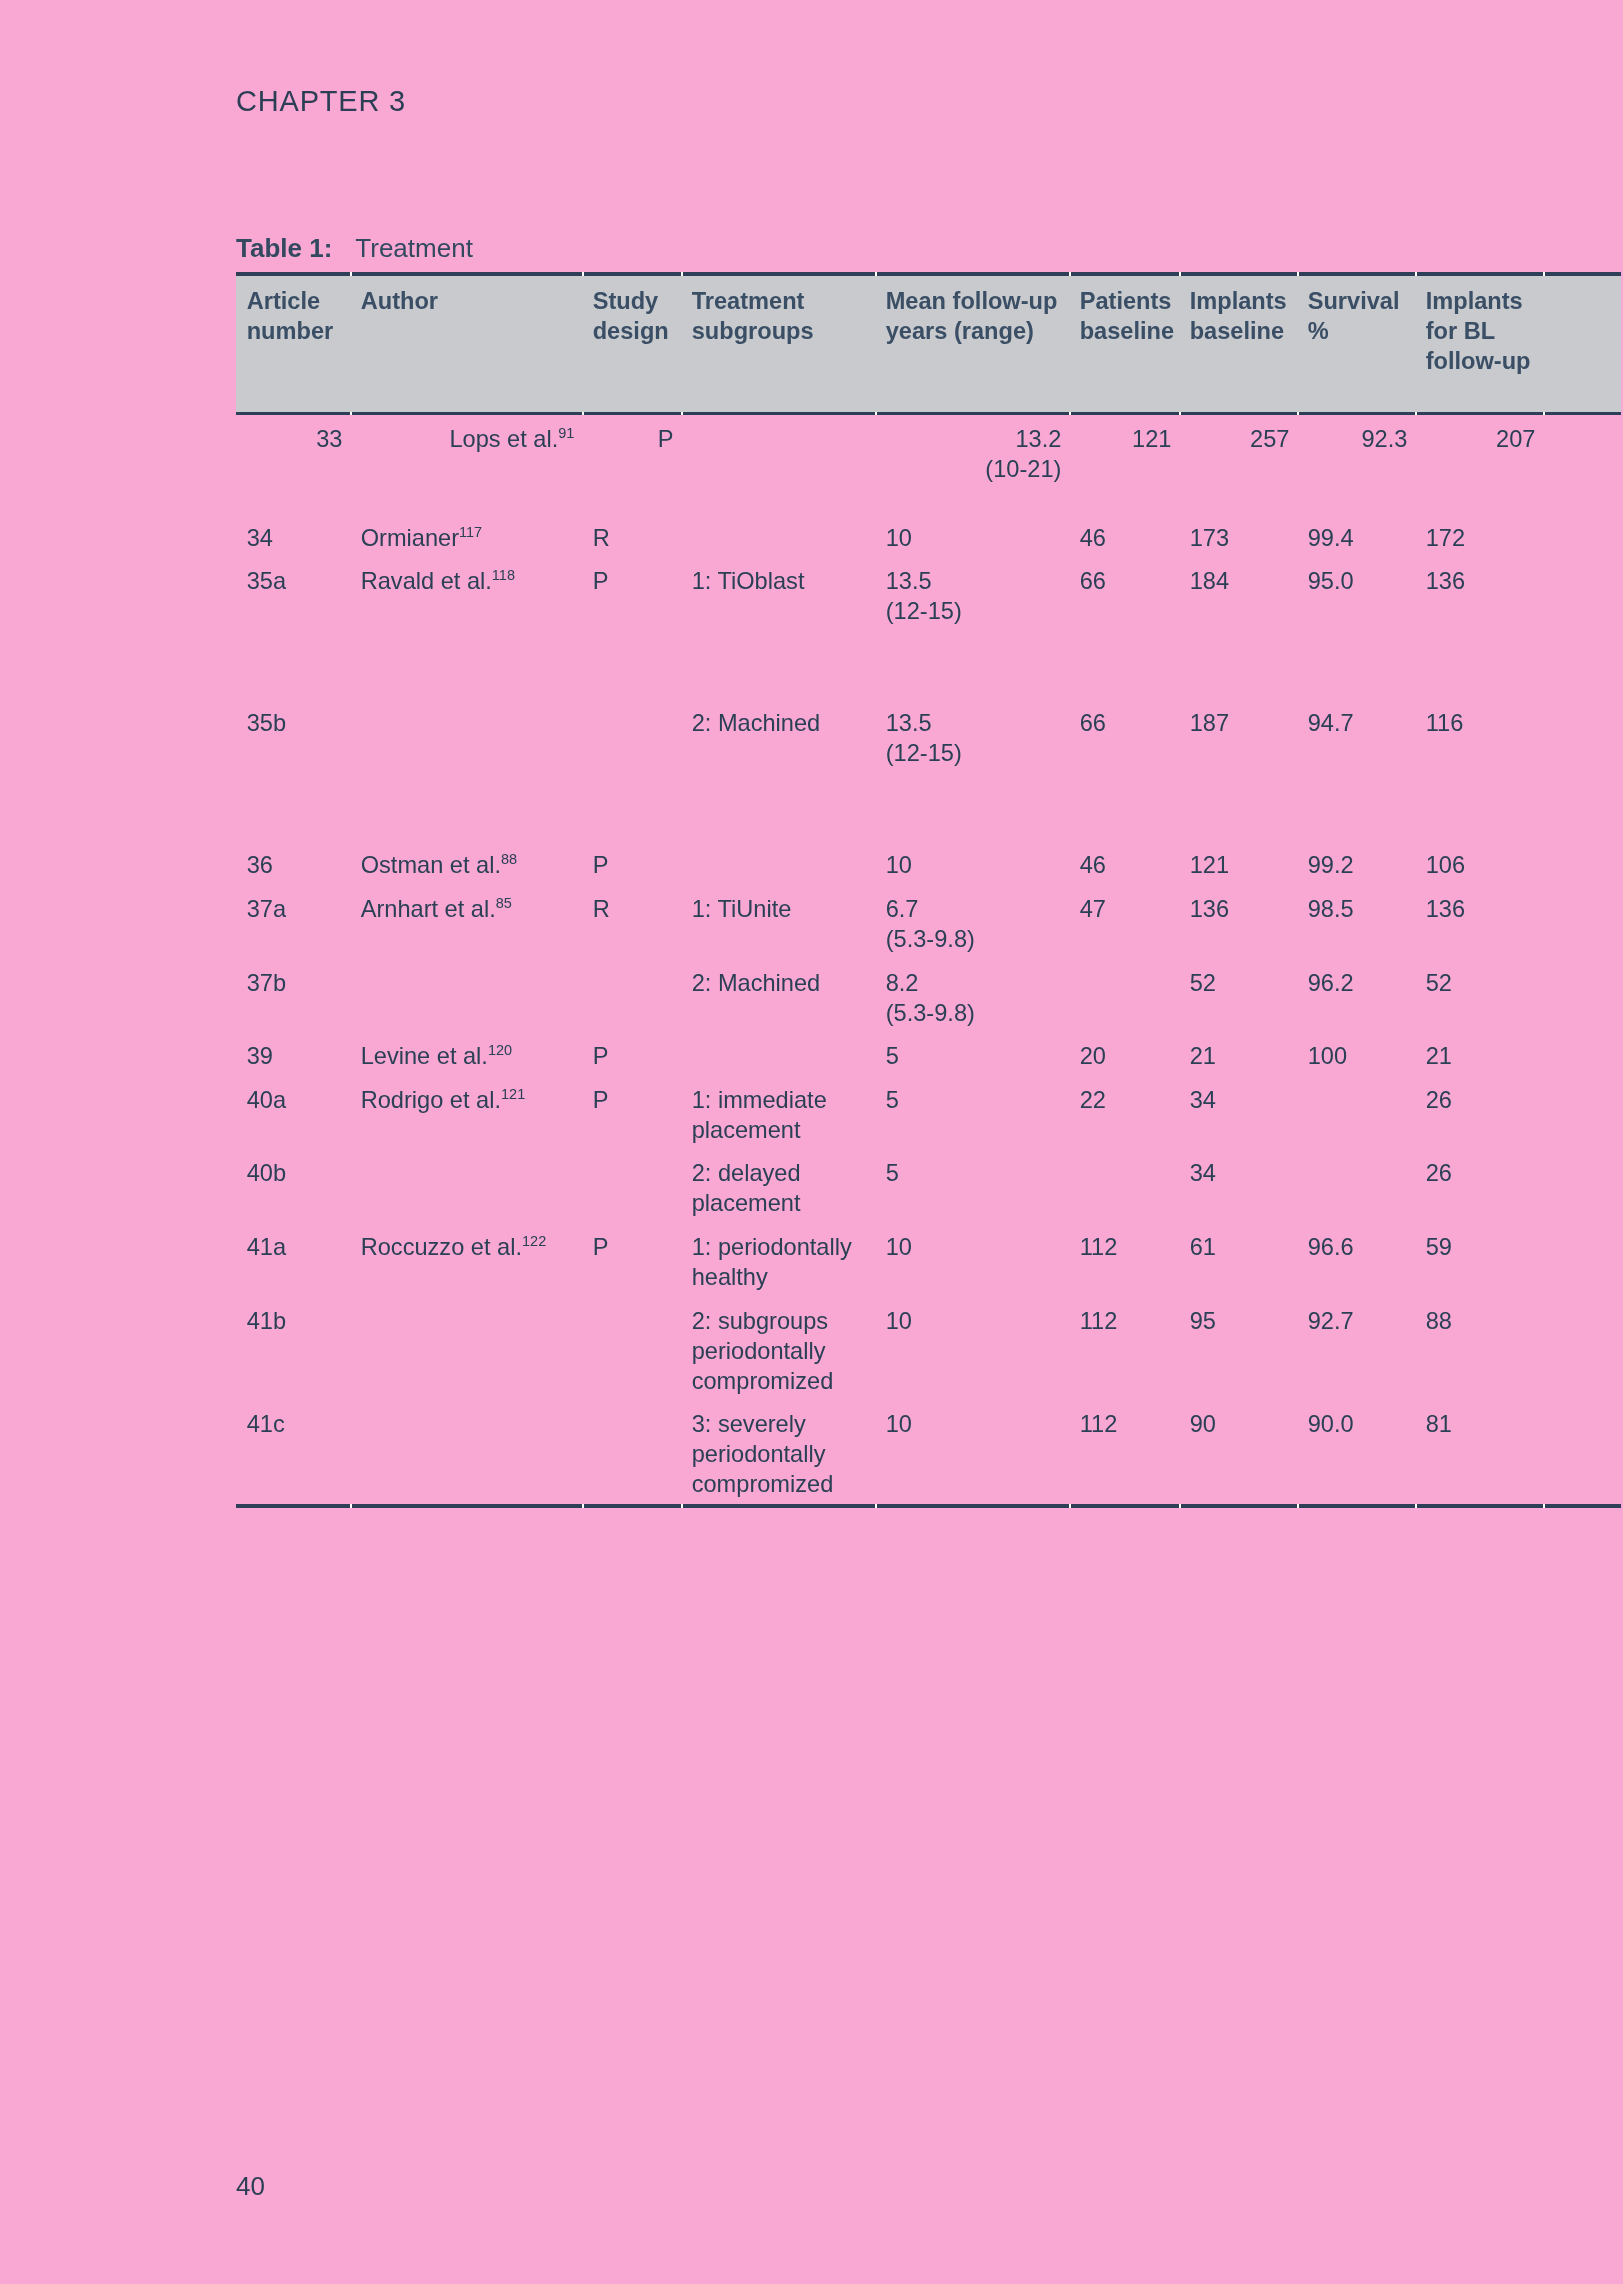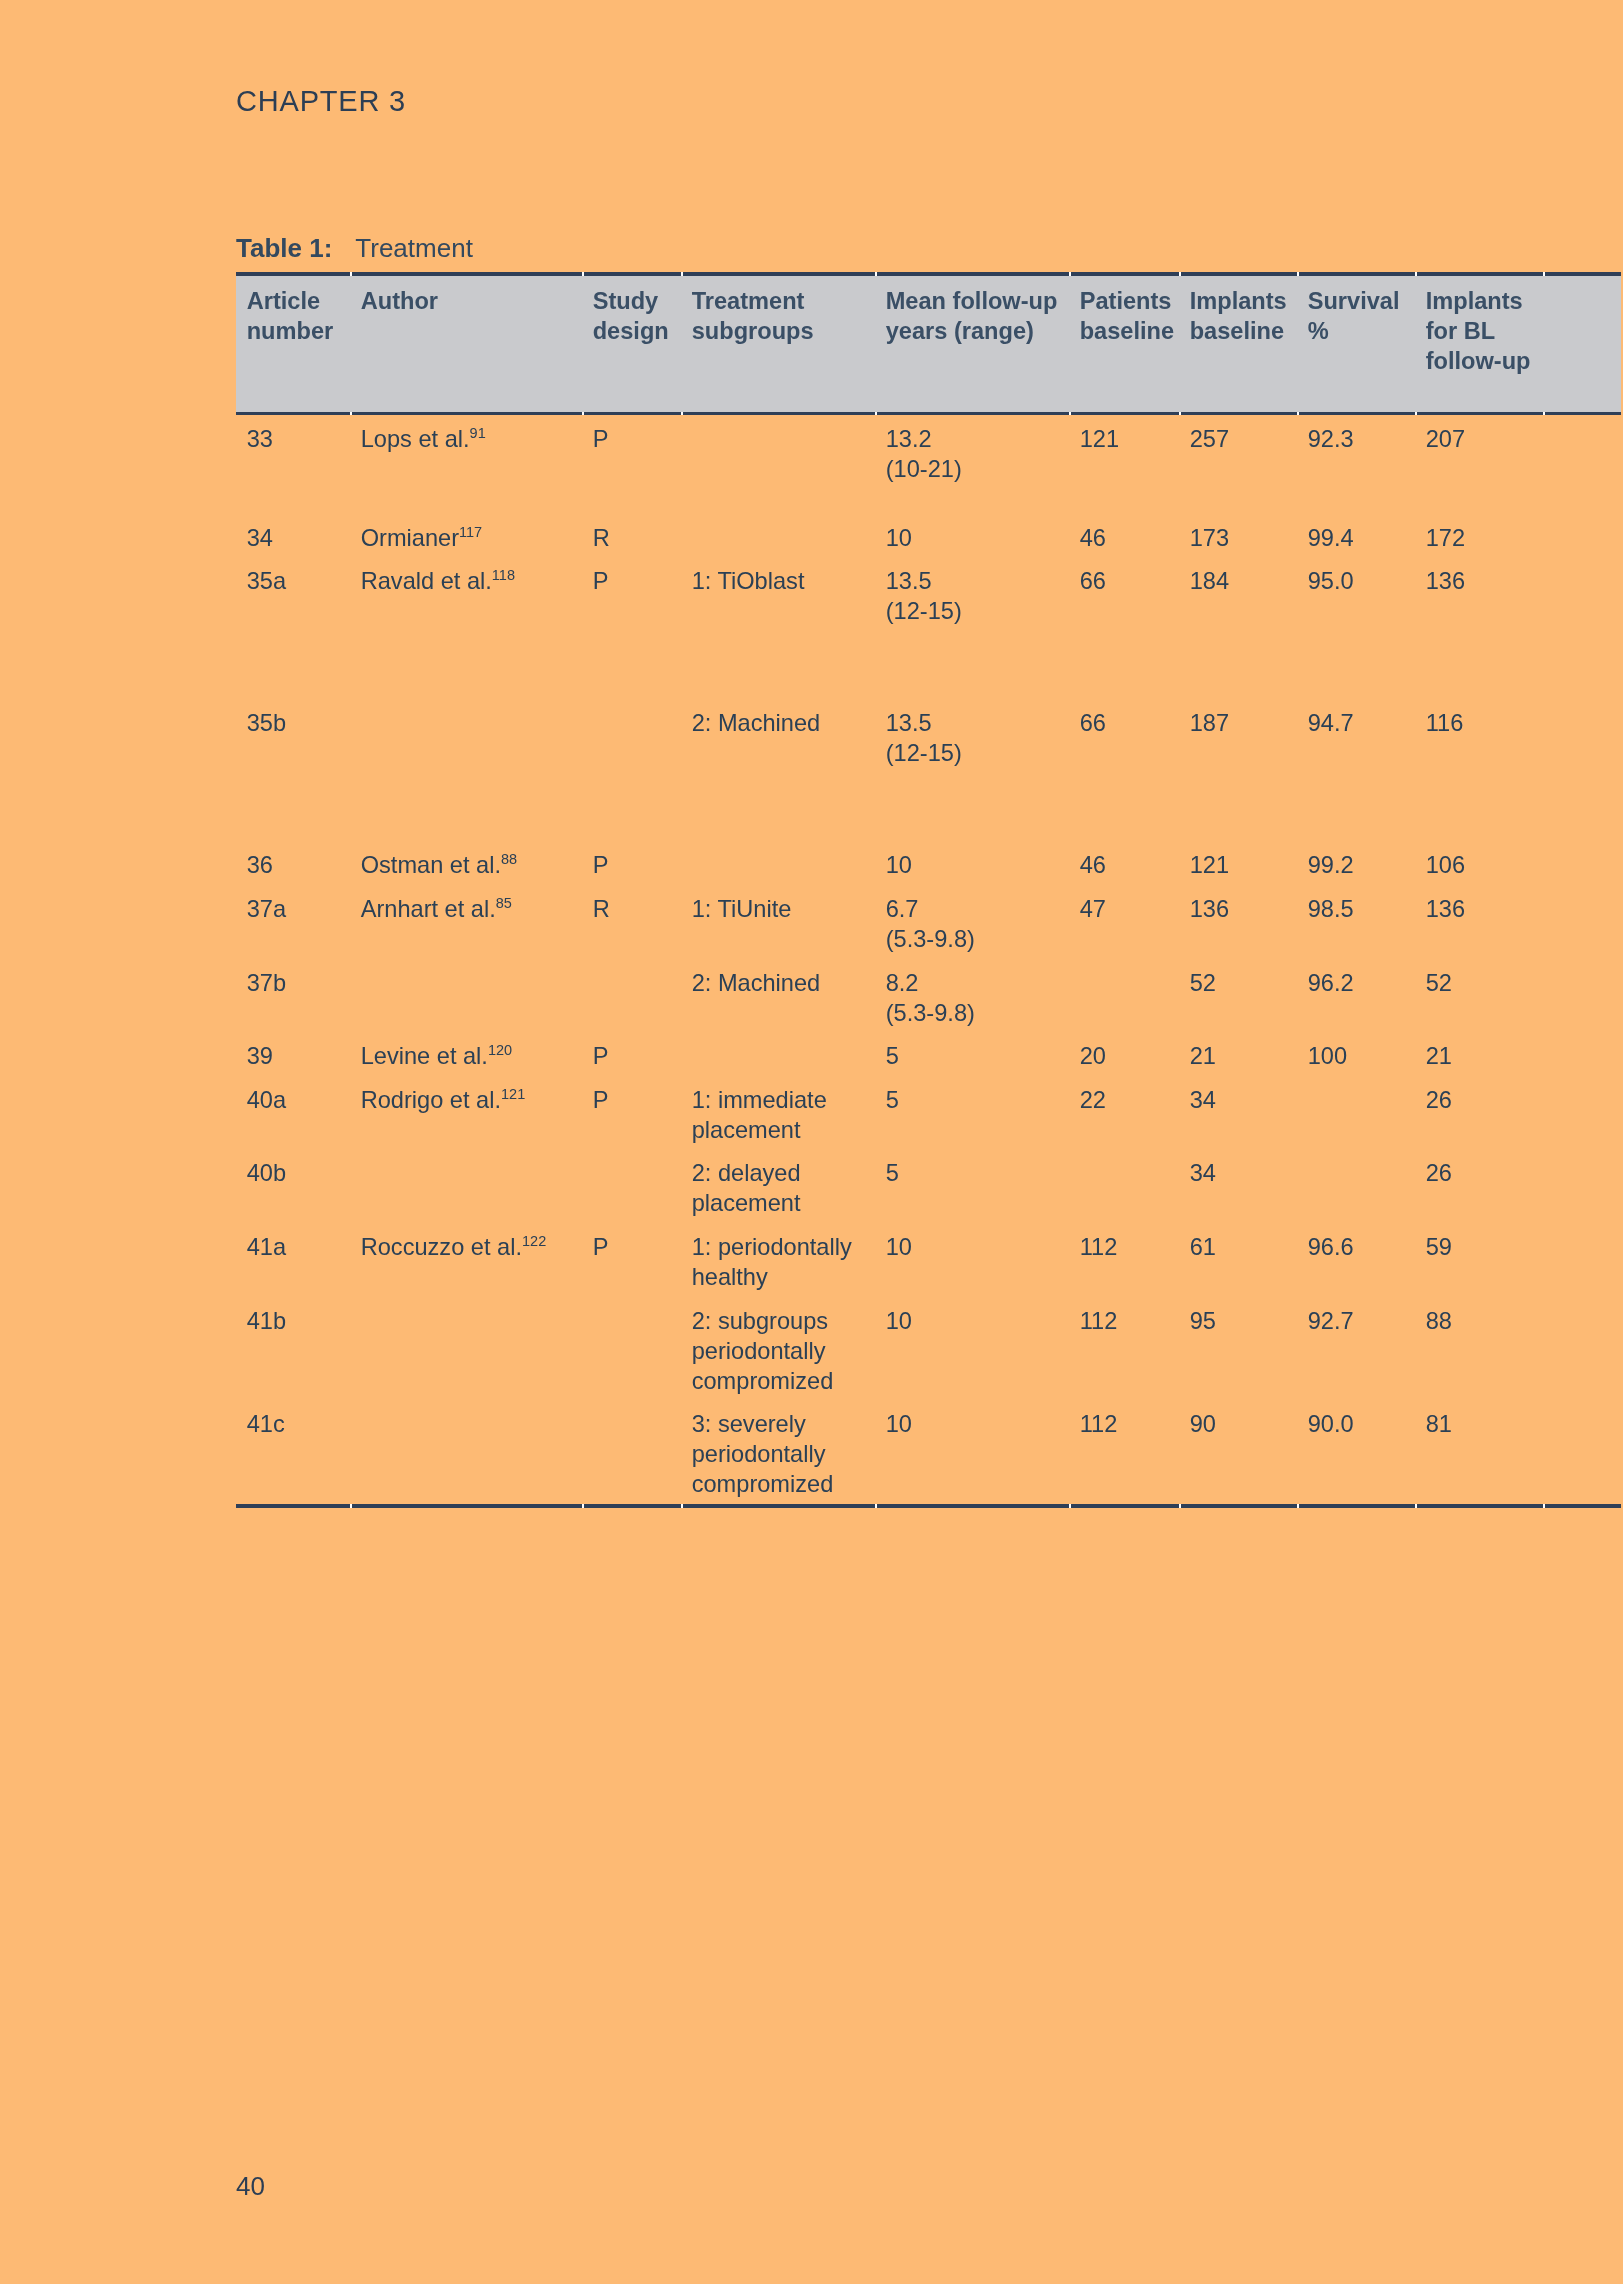--- a/index.html
+++ b/index.html
@@ -1,20 +1,20 @@
 <!DOCTYPE html>
 <html style="font-size:12px"><head>
 <meta charset="utf-8">
 <style>
   html, body { margin: 0; padding: 0; background: #ffffff; }
   .page {
     position: relative;
     width: 1623px;
     height: 2284px;
-    background: #fdba74;
+    background: #f9a8d4;
     font-family: "Liberation Sans", sans-serif;
     color: #2b4055;
   }
   .chapter {
     position: absolute;
     left: 236px;
     top: 85px;
     font-size: 29px;
     letter-spacing: 0.8px;
     color: #2c3e54;
@@ -50,21 +50,21 @@
     padding: 10.7px 7.6px 6px 10.7px;
     height: 120px;
   }
   tr.body td {
     vertical-align: top;
     font-size: 23.6px;
     line-height: 30px;
     padding: 9px 7.6px 4.6px 10.7px;
     color: #2b4055;
   }
-  tr.body.pb-md td { padding-bottom: 30px; }
+  tr.body.pb-md td { padding-bottom: 30px; text-align: right; }
   tr.body.pb-xl td { padding-bottom: 73px; }
   td sup {
     font-size: 14.5px;
     line-height: 0;
     vertical-align: super;
   }
   .pageno {
     position: absolute;
     left: 236px;
     top: 2171px;

